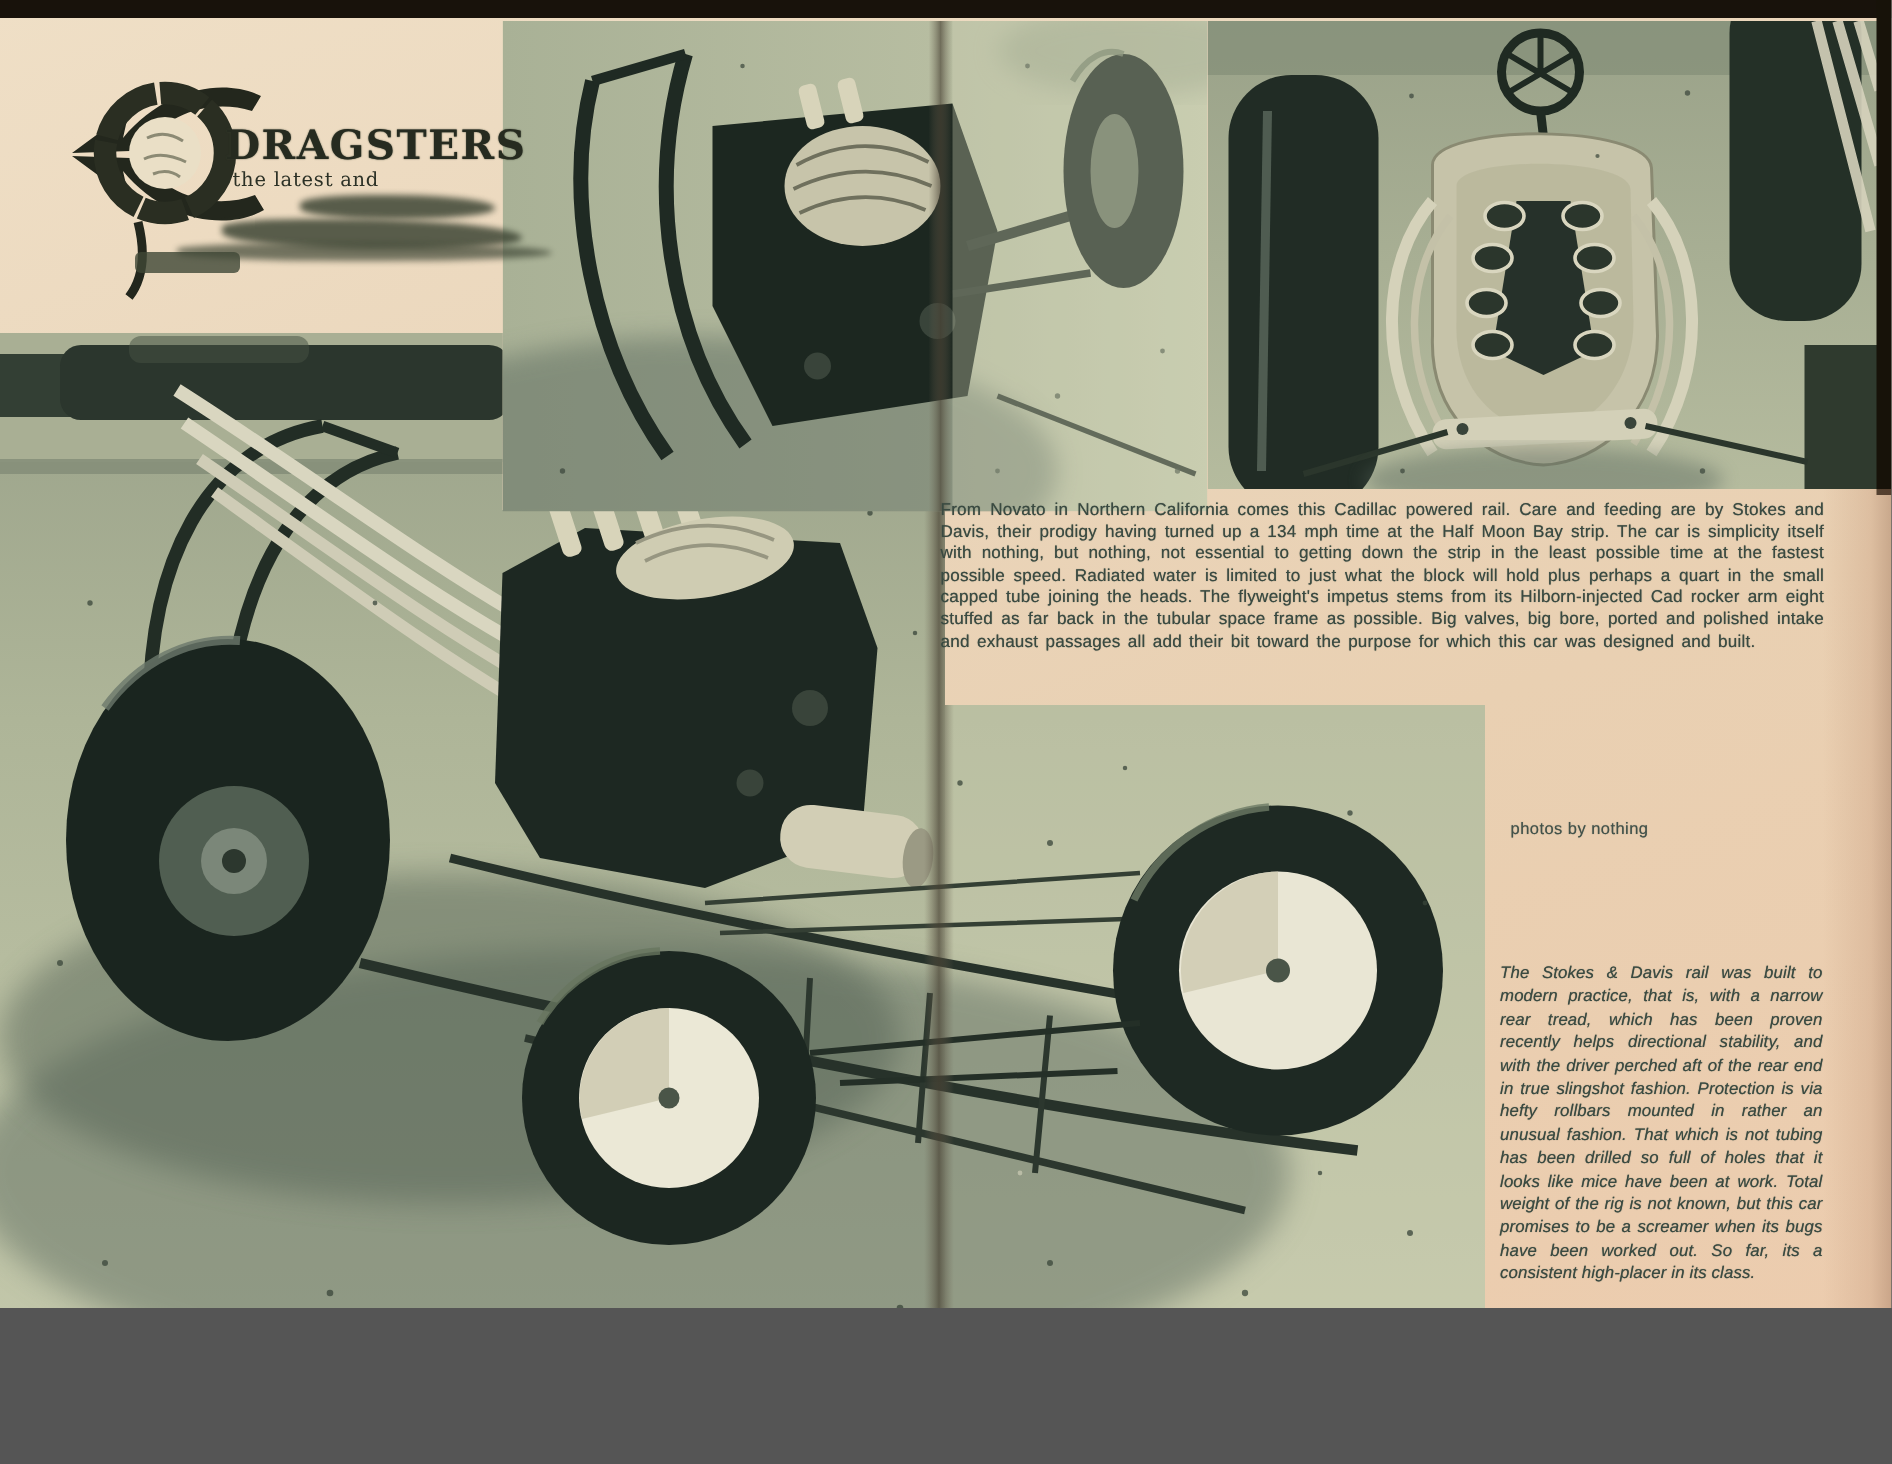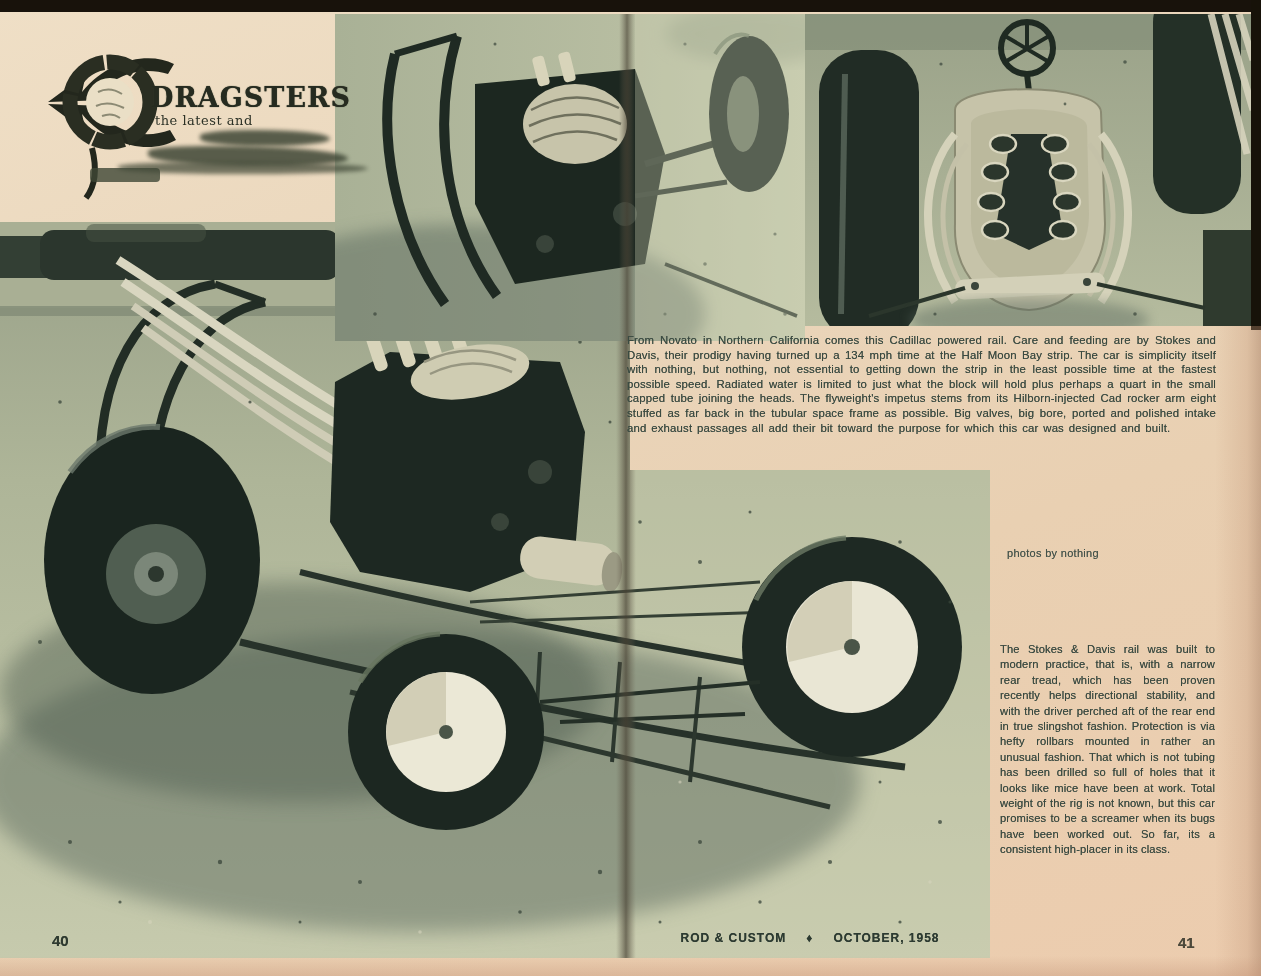--- a/index.html
+++ b/index.html
@@ -1,17 +1,17 @@
 <!DOCTYPE html>
 <html><head>
 <meta charset="utf-8">
 <style>
   html,body{margin:0;padding:0;background:#555;}
   .page{
-    position:relative;width:1261px;height:976px;overflow:hidden;
+    position:relative;width:1261px;height:872px;overflow:hidden;
     background:linear-gradient(160deg,#efdfc6 0%,#ead5ba 38%,#e9d0b2 62%,#ecccae 100%);
     font-family:"Liberation Sans",sans-serif;
   }
   .abs{position:absolute;}
   
   .border-top{left:0;top:0;width:1261px;height:12px;background:#18120b;}
   .border-right-sliver{left:1251px;top:0;width:10px;height:330px;background:#171209;}
   .paper-shade-right{left:1215px;top:326px;width:46px;height:650px;
     background:linear-gradient(90deg,rgba(214,176,146,0) 0%,rgba(198,156,126,.35) 70%,rgba(160,118,92,.45) 100%);}
   .paper-shade-bottom{left:0;top:956px;width:1261px;height:20px;
@@ -35,21 +35,21 @@
   .intro{
     left:627px;top:333px;width:589px;
     font-size:11.4px;line-height:14.6px;text-align:justify;
     color:#3a4a41;text-shadow:0 0 .6px rgba(58,74,65,.8);
     letter-spacing:.15px;word-spacing:1.5px;
   }
   .credit{left:1007px;top:547px;font-size:11px;color:#43524a;text-shadow:0 0 .6px rgba(67,82,74,.7);letter-spacing:.3px;}
   .sidebar-col{
     left:1000px;top:642px;width:215px;
     font-size:11.2px;line-height:15.4px;text-align:justify;
-    color:#3a4a41;text-shadow:0 0 .6px rgba(58,74,65,.8);letter-spacing:.1px;
+    color:#3a4a41;text-shadow:0 0 .6px rgba(58,74,65,.8);letter-spacing:.1px;font-style:italic;
   }
   
   .footer{left:615px;top:931px;width:390px;display:flex;justify-content:center;gap:20px;
     font-size:12px;font-weight:bold;letter-spacing:1px;color:#2c3a31;text-shadow:0 0 .6px rgba(44,58,49,.8);}
   .pageno{font-size:15px;font-weight:bold;color:#2e3a30;text-shadow:0 0 .6px rgba(46,58,48,.8);}
   .pageno-left{left:52px;top:932px;}
   .pageno-right{left:1178px;top:934px;color:#4d483a;text-align:center;}
 </style>
 </head>
 <body>

